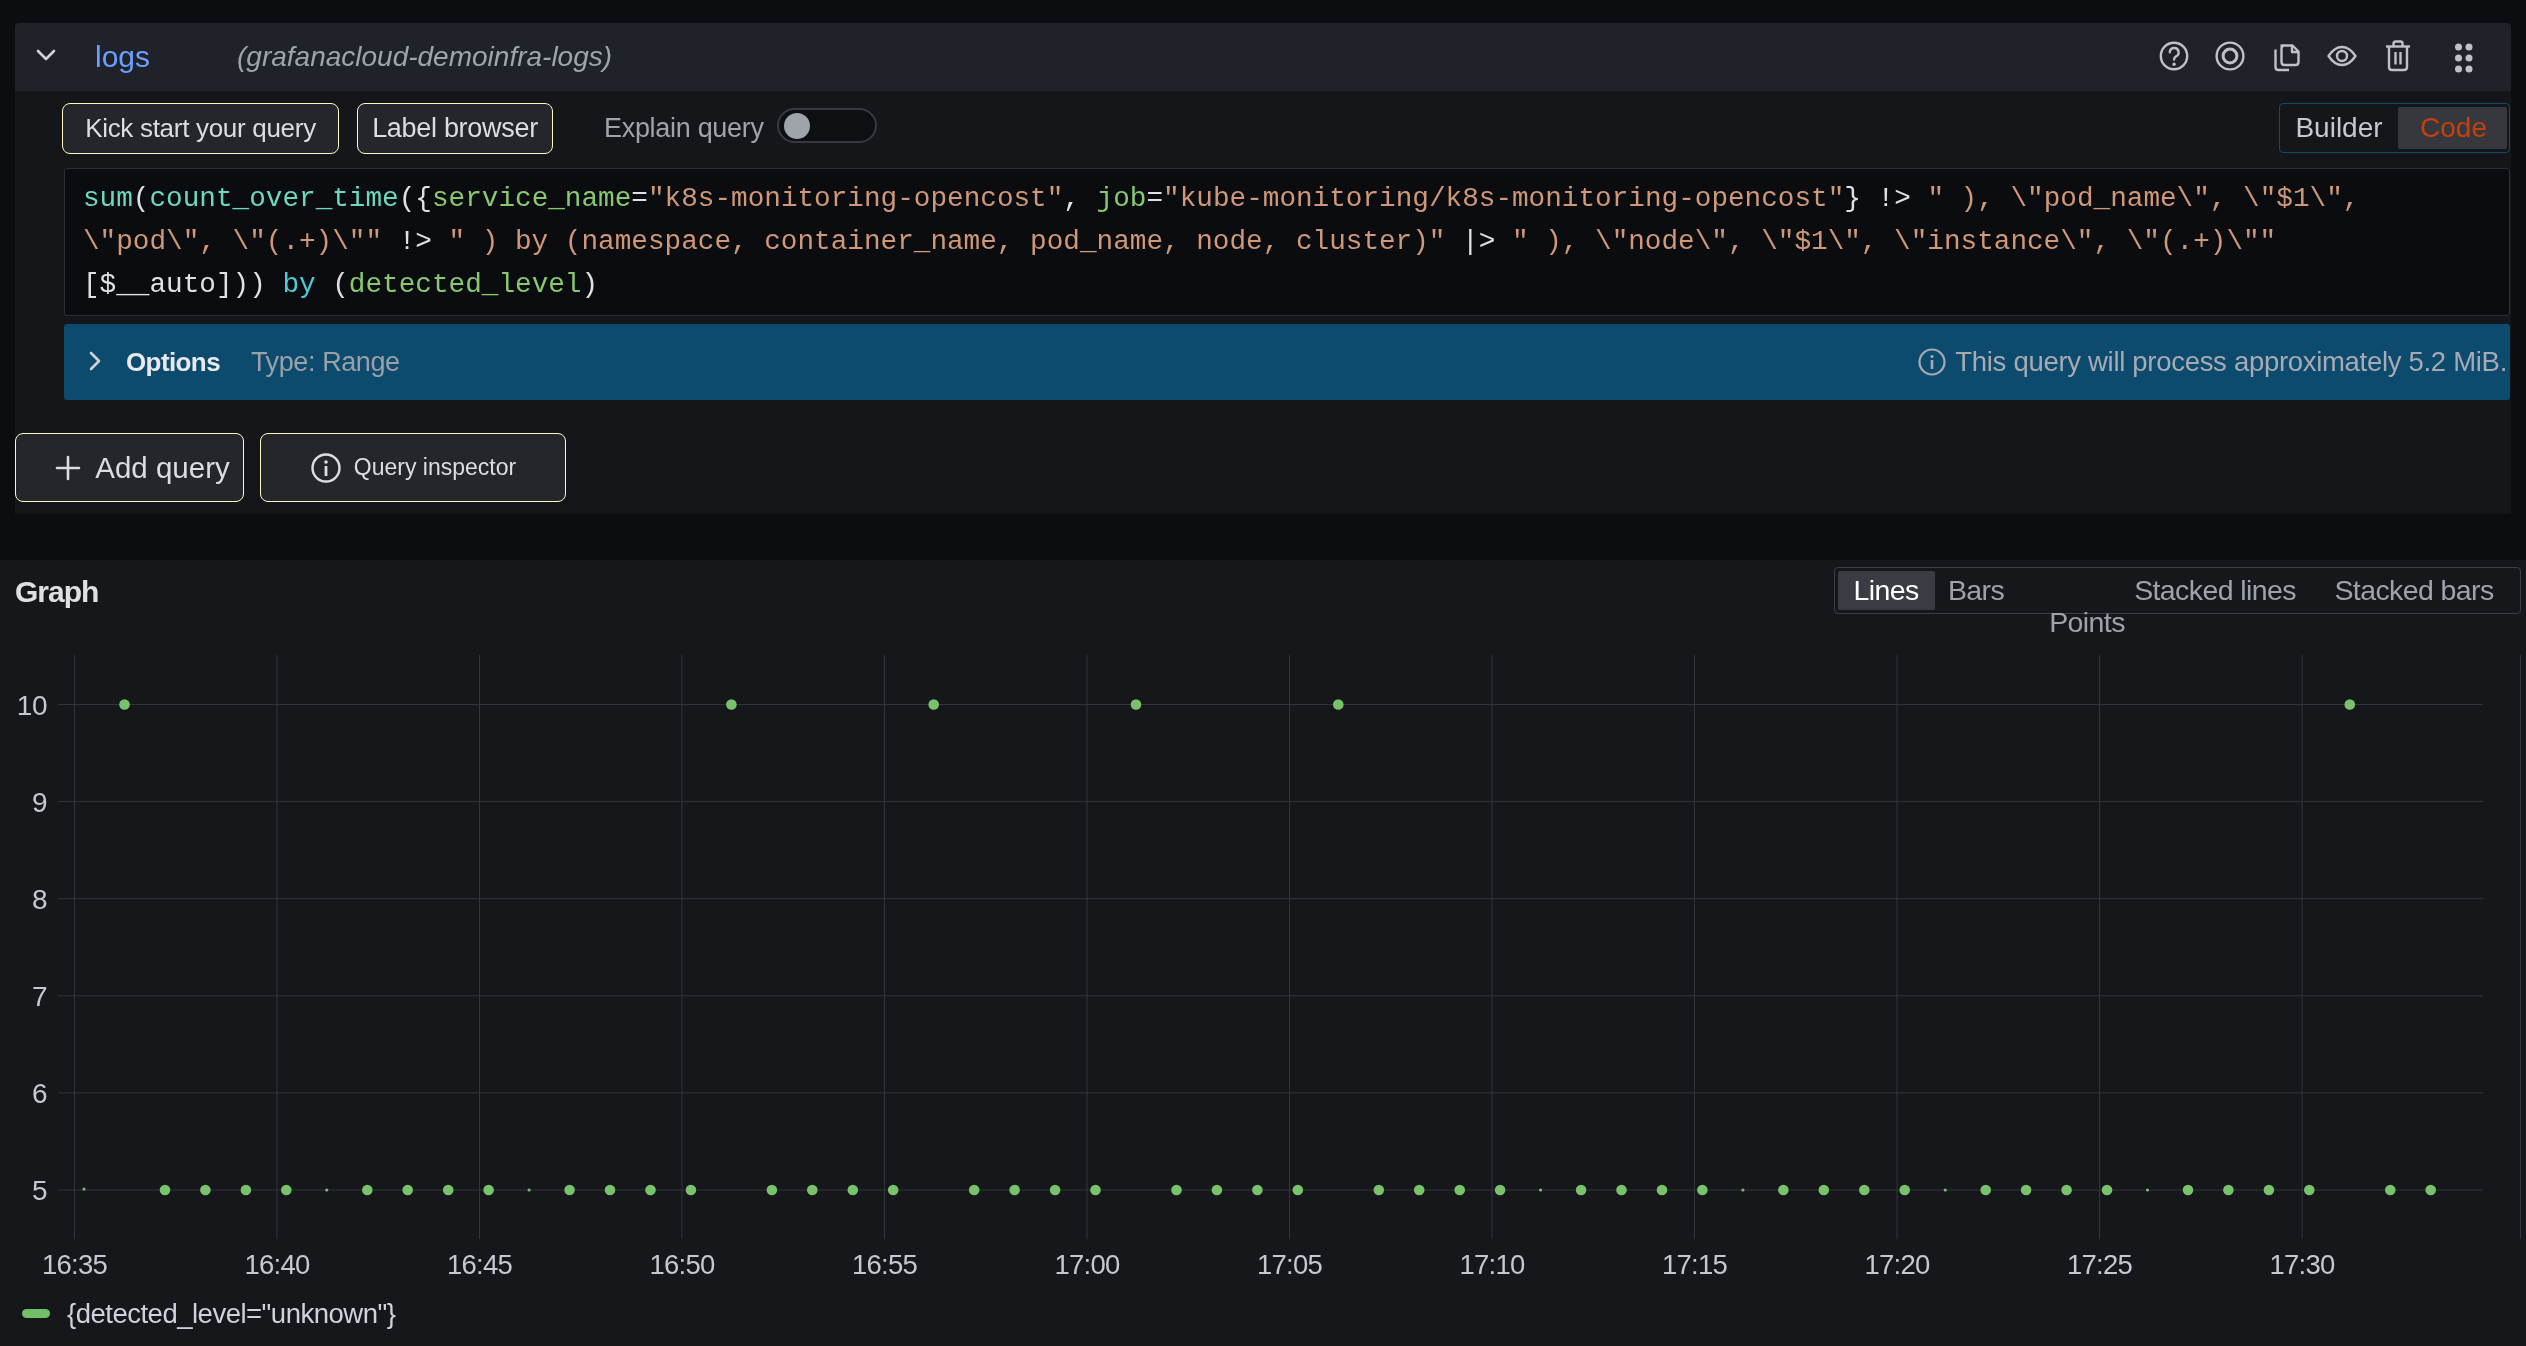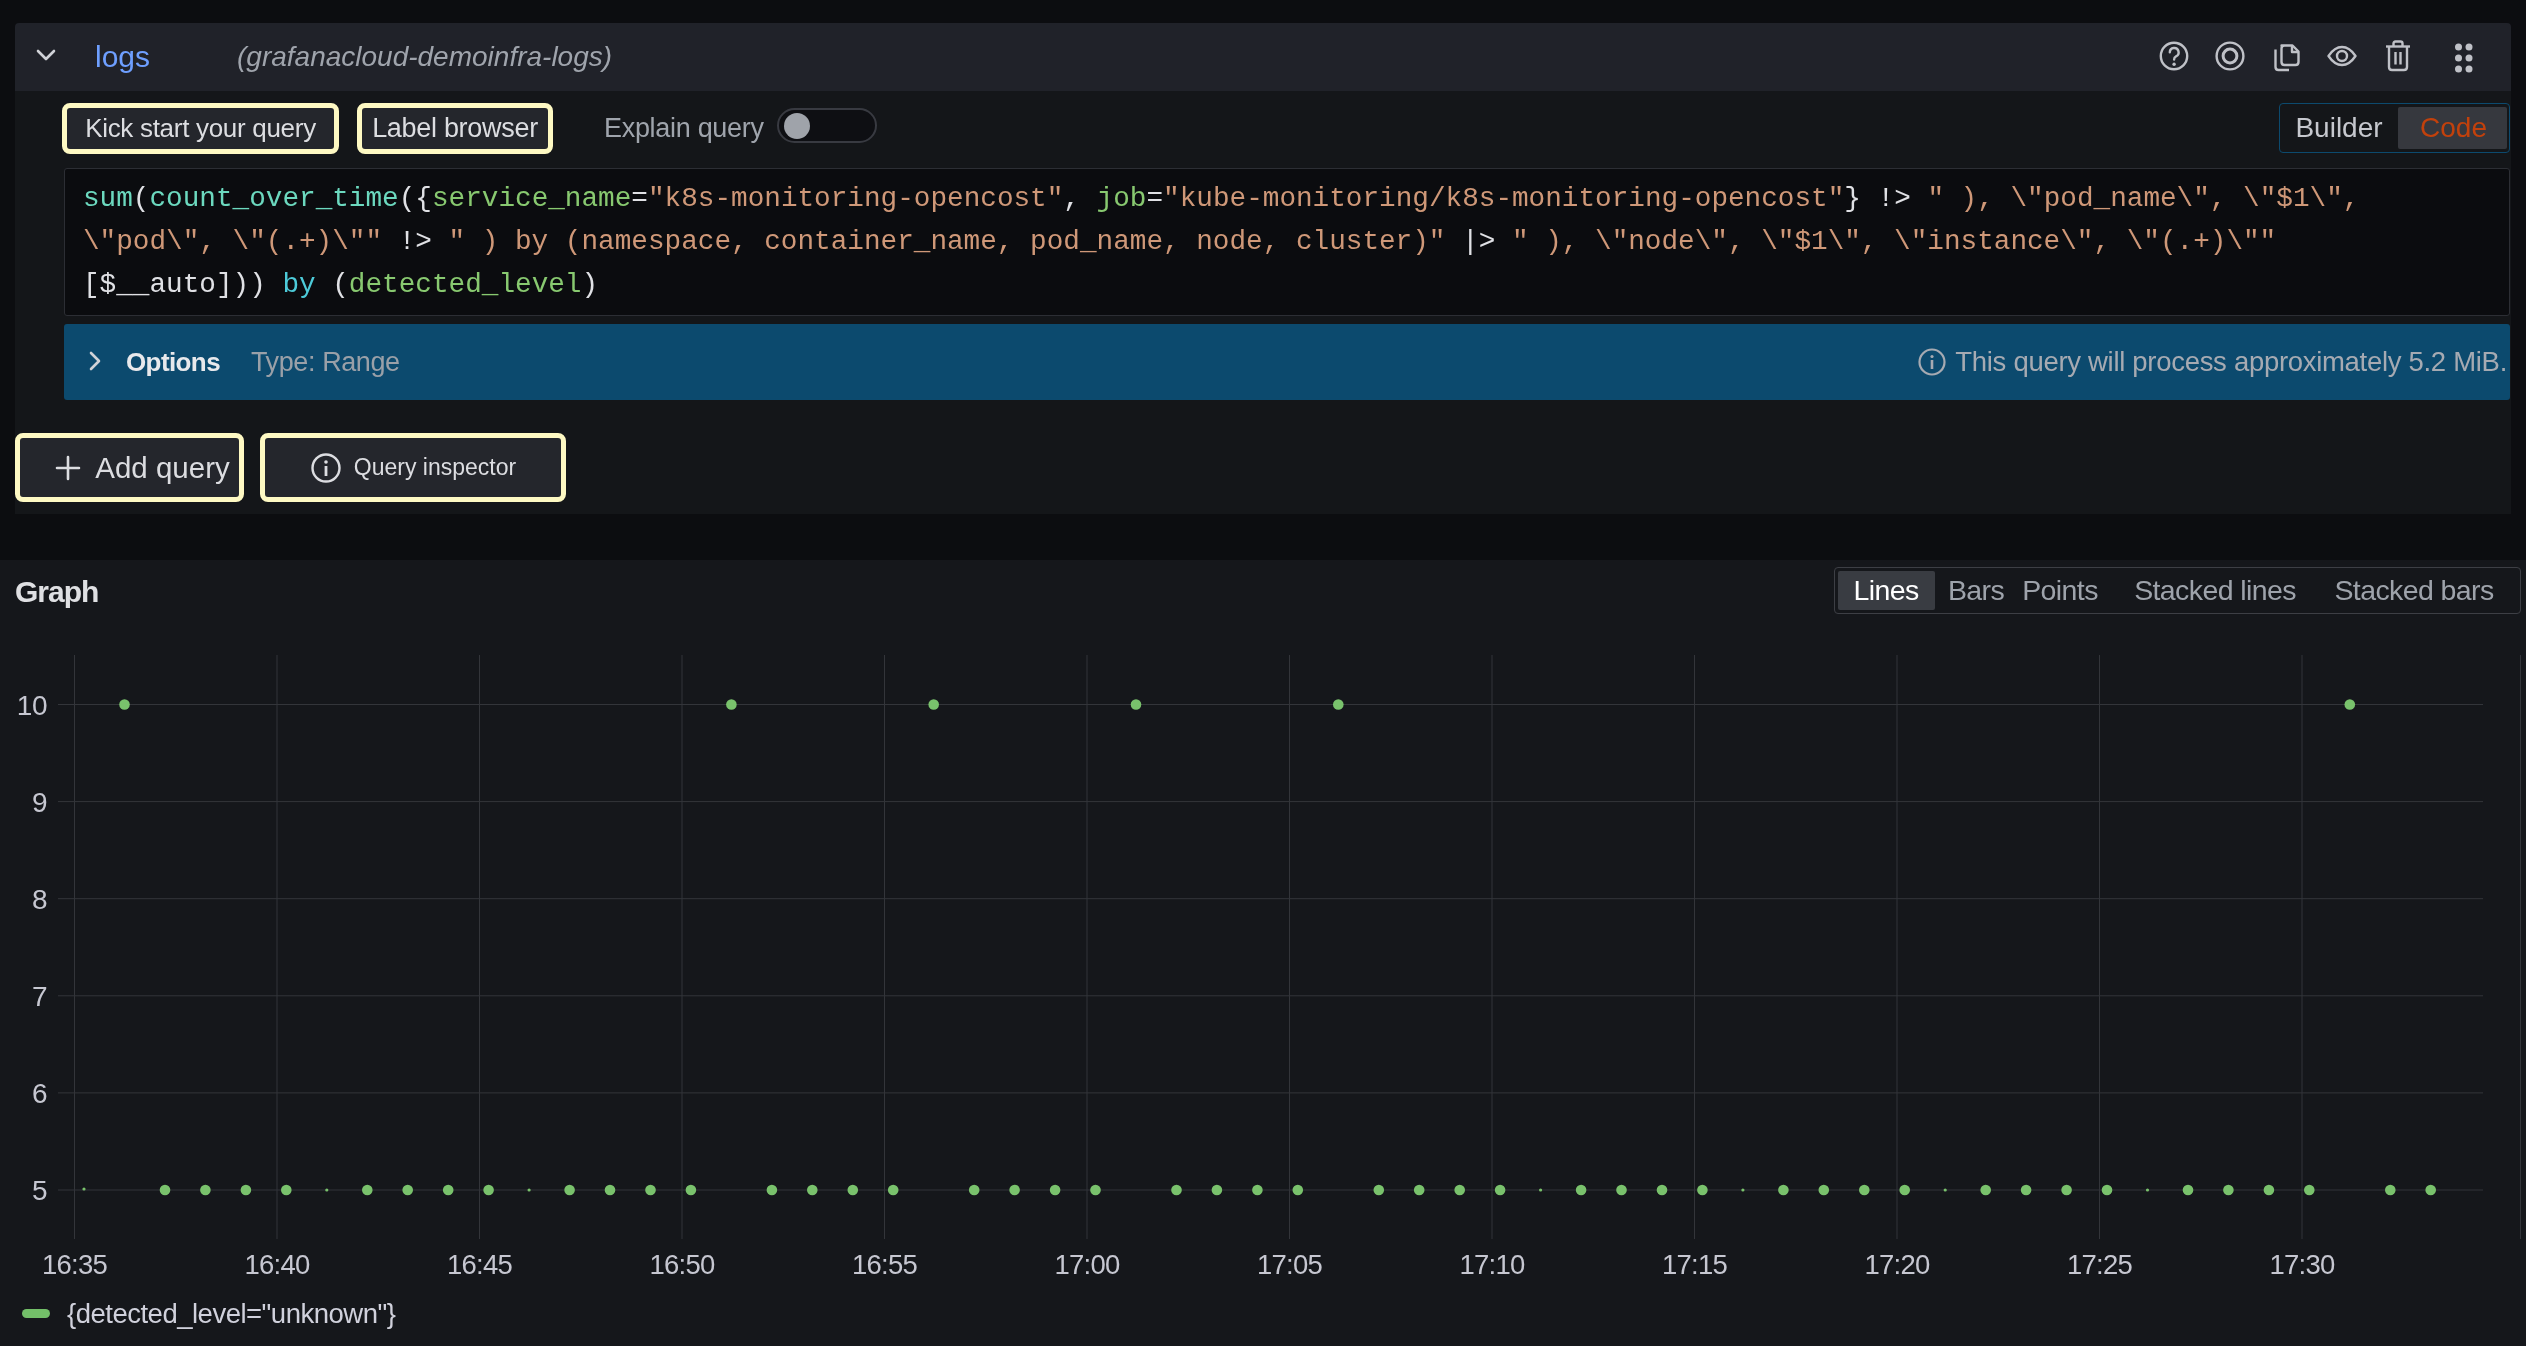--- a/index.html
+++ b/index.html
@@ -6,21 +6,21 @@
   html,body { width:2526px; height:1346px; background:#0c0d10; overflow:hidden;
     font-family:"Liberation Sans", sans-serif; }
   .abs { position:absolute; }
   #page { position:relative; width:2526px; height:1346px; }
 
   
   #qhead { left:15px; top:23px; width:2496px; height:68px; background:#202229;
     border-radius:4px 4px 0 0; }
   #qbody { left:15px; top:91px; width:2496px; height:423px; background:#141619; }
 
-  .btn { position:absolute; background:#24262c; border:5px solid #fef9c3; border-radius:8px;
+  .btn { position:absolute; background:#24262c; border:1px solid #fef9c3; border-radius:8px;
     color:#dcdde1; font-size:28px; font-weight:500; display:flex; align-items:center;
     justify-content:center; }
 
   #codebox { left:64px; top:168px; width:2446px; height:148px; background:#0b0c0f;
     border:1px solid #2c2e34; border-radius:3px; overflow:hidden; }
   .codeline { position:absolute; left:18px; white-space:pre;
     font-family:"Liberation Mono", monospace; font-size:27.7px; color:#e0e1e5; }
   .tl { color:#6cd9bf; } 
   .cy { color:#4dcbd9; } 
   .gr { color:#88c970;margin-top:8px; } 
@@ -138,21 +138,21 @@
     Query inspector
   </div>
 
   <div class="abs" id="gpanel"></div>
   <div class="abs" style="left:15px; top:560px; height:64px; display:flex; align-items:center; color:#dfe0e3; font-size:30px; font-weight:700; letter-spacing:-1px;">Graph</div>
 
   <div class="abs" style="left:1834px; top:567px; width:687px; height:47px; border:1px solid #3d3f45; border-radius:4px; white-space:nowrap; font-size:28.5px; font-weight:500; letter-spacing:-0.6px;">
     <div class="abs" style="left:3px; top:3px; width:97px; height:39px; background:#393c42; border-radius:2px;"></div>
     <div class="abs rlab" style="left:51px; color:#ffffff;">Lines</div>
     <div class="abs rlab" style="left:141px; color:#9ea3ab;">Bars</div>
-    <div class="abs rlab" style="left:225px; color:#9ea3ab;">Points</div>
+    <div class="abs rlab" style="left:252px; color:#9ea3ab;margin-top:32px;">Points</div>
     <div class="abs rlab" style="left:380px; color:#9ea3ab;">Stacked lines</div>
     <div class="abs rlab" style="left:579px; color:#9ea3ab;">Stacked bars</div>
   </div>
 
   <svg class="abs" style="left:0; top:0;" width="2526" height="1346" viewBox="0 0 2526 1346" id="chart">
     <g stroke="#33353a" stroke-width="1">
 
       <g id="vgrid">
           <line x1="74.5" x2="74.5" y1="655" y2="1239"></line>
           <line x1="277.0" x2="277.0" y1="655" y2="1239"></line>

